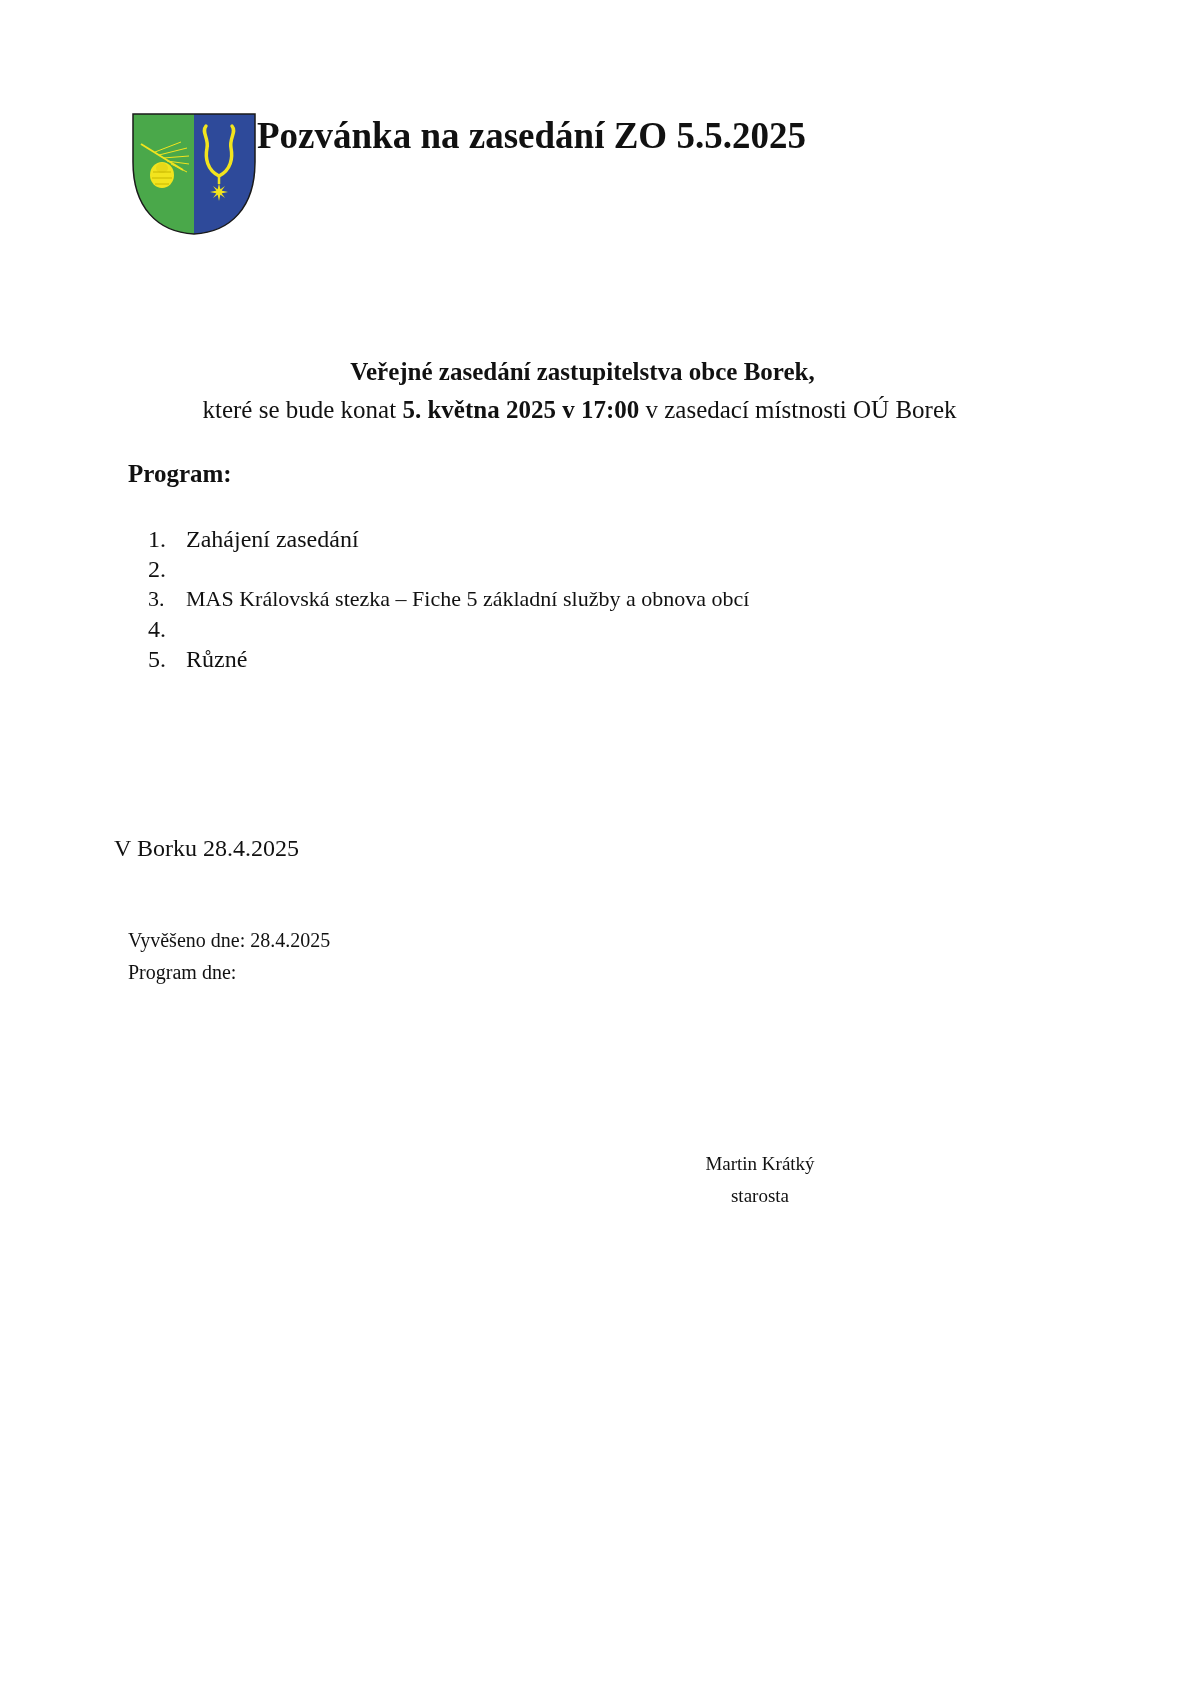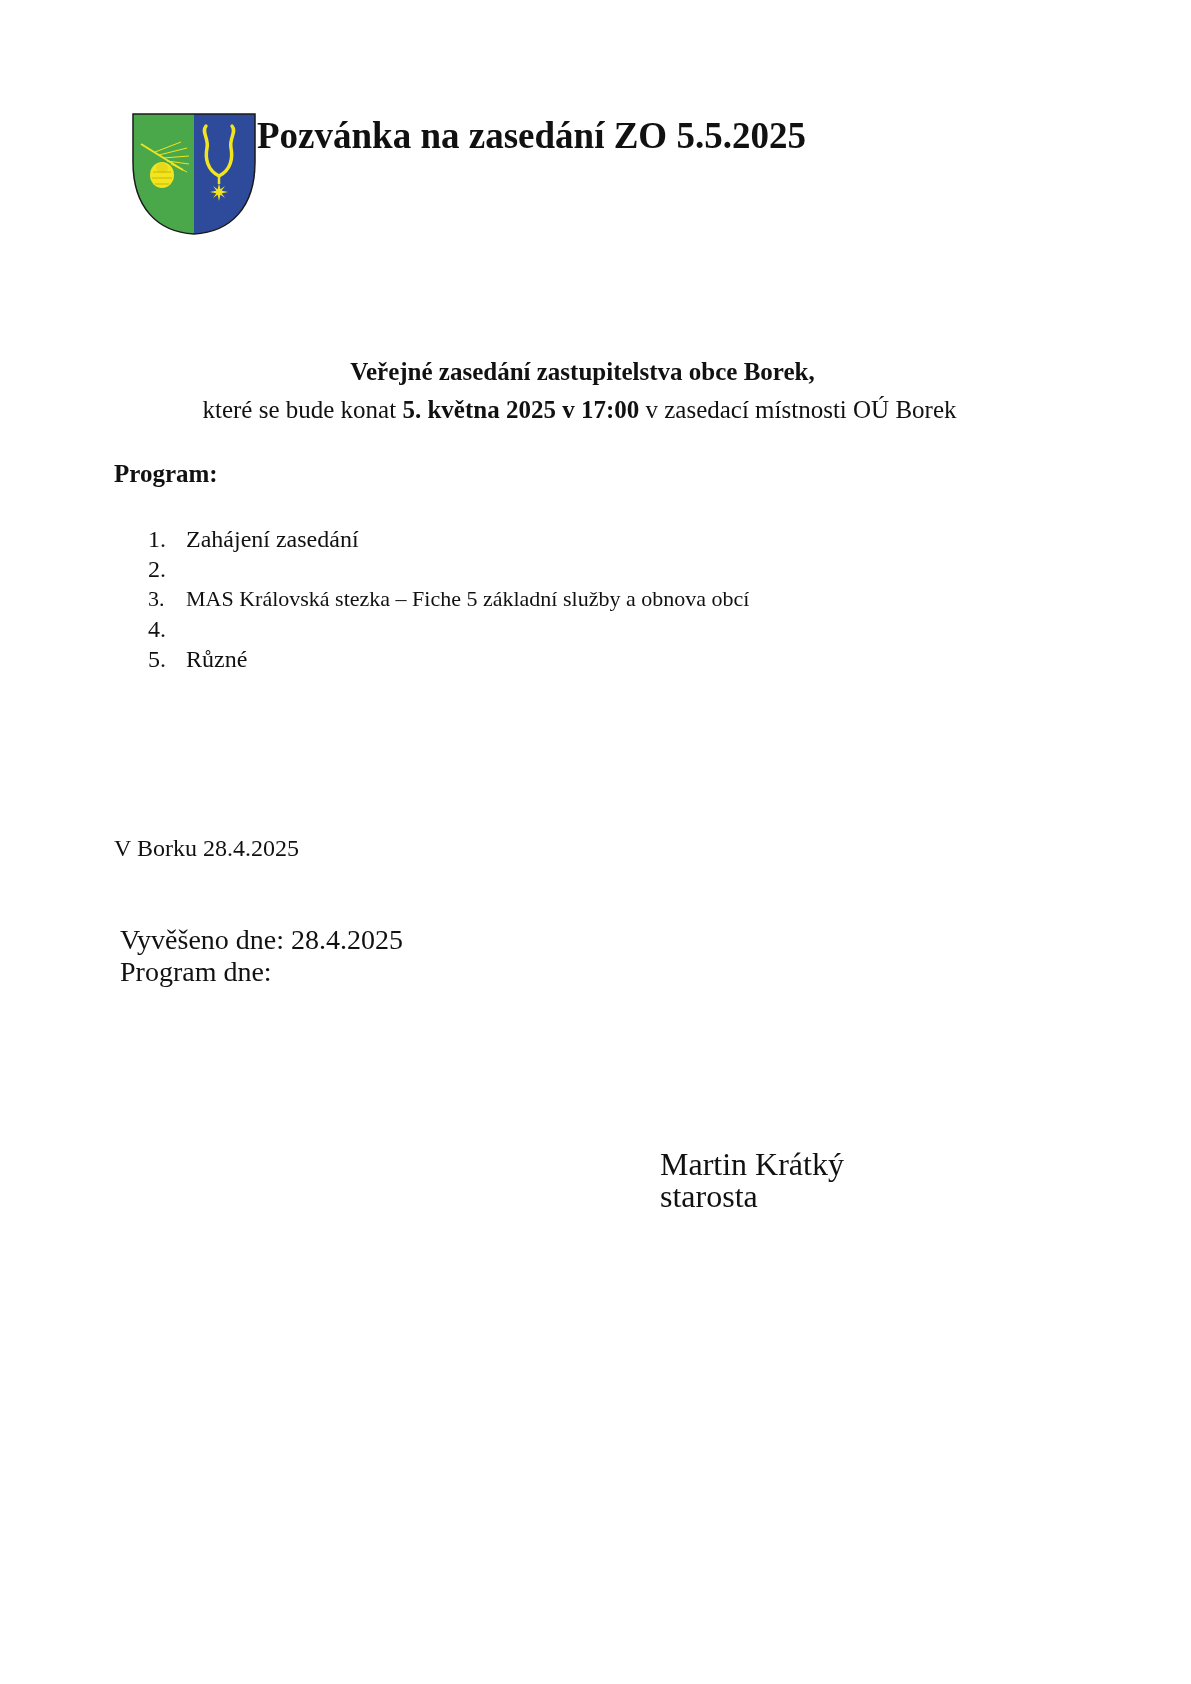--- a/index.html
+++ b/index.html
@@ -4,28 +4,28 @@
   <style>
     html, body { margin: 0; padding: 0; background: #ffffff; }
     body { width: 1191px; height: 1684px; position: relative; overflow: hidden;
            font-family: "Liberation Serif", "DejaVu Serif", serif; color: #111; }
     .abs { position: absolute; }
     .logo { left: 131px; top: 112px; width: 126px; height: 124px; }
     .title { left: 257px; top: 114px; font-size: 37px; font-weight: bold; white-space: nowrap; letter-spacing: 0px; }
     .subtitle { left: 0; width: 1165px; top: 332px; text-align: center; font-size: 25px; font-weight: bold; margin-top: 26px; }
     .invite { left: 0; width: 1159px; top: 396px; text-align: center; font-size: 25px; white-space: nowrap; }
     .invite b { font-weight: bold; }
-    .program-label { left: 114px; top: 460px; font-size: 25px; font-weight: bold; }
+    .program-label { left: 128px; top: 460px; font-size: 25px; font-weight: bold; }
     .program-list { left: 148px; top: 524px; font-size: 24px; line-height: 30px; margin: 0; padding: 0; list-style: none; }
     .program-list li { display: flex; white-space: nowrap; }
     .program-list li .num { width: 38px; }
     .program-list li.small { font-size: 22px; }
     .place-date { left: 114px; top: 835px; font-size: 24px; text-align: center; }
-    .posted { left: 120px; top: 924px; font-size: 28px; line-height: 32px; }
-    .signature { left: 660px; top: 1148px; width: 200px; font-size: 32px; line-height: 32px; }
+    .posted { left: 128px; top: 924px; font-size: 20px; line-height: 32px; }
+    .signature { left: 660px; top: 1148px; width: 200px; text-align: center; font-size: 19px; line-height: 32px; }
   </style>
 </head>
 <body>
 
 <div class="abs logo">
   <svg width="126" height="124" viewBox="0 0 126 124">
     <defs>
       <clipPath id="shield">
         <path d="M2 2 H124 V50 C124 95 100 120 63 122 C26 120 2 95 2 50 Z"></path>
       </clipPath>

